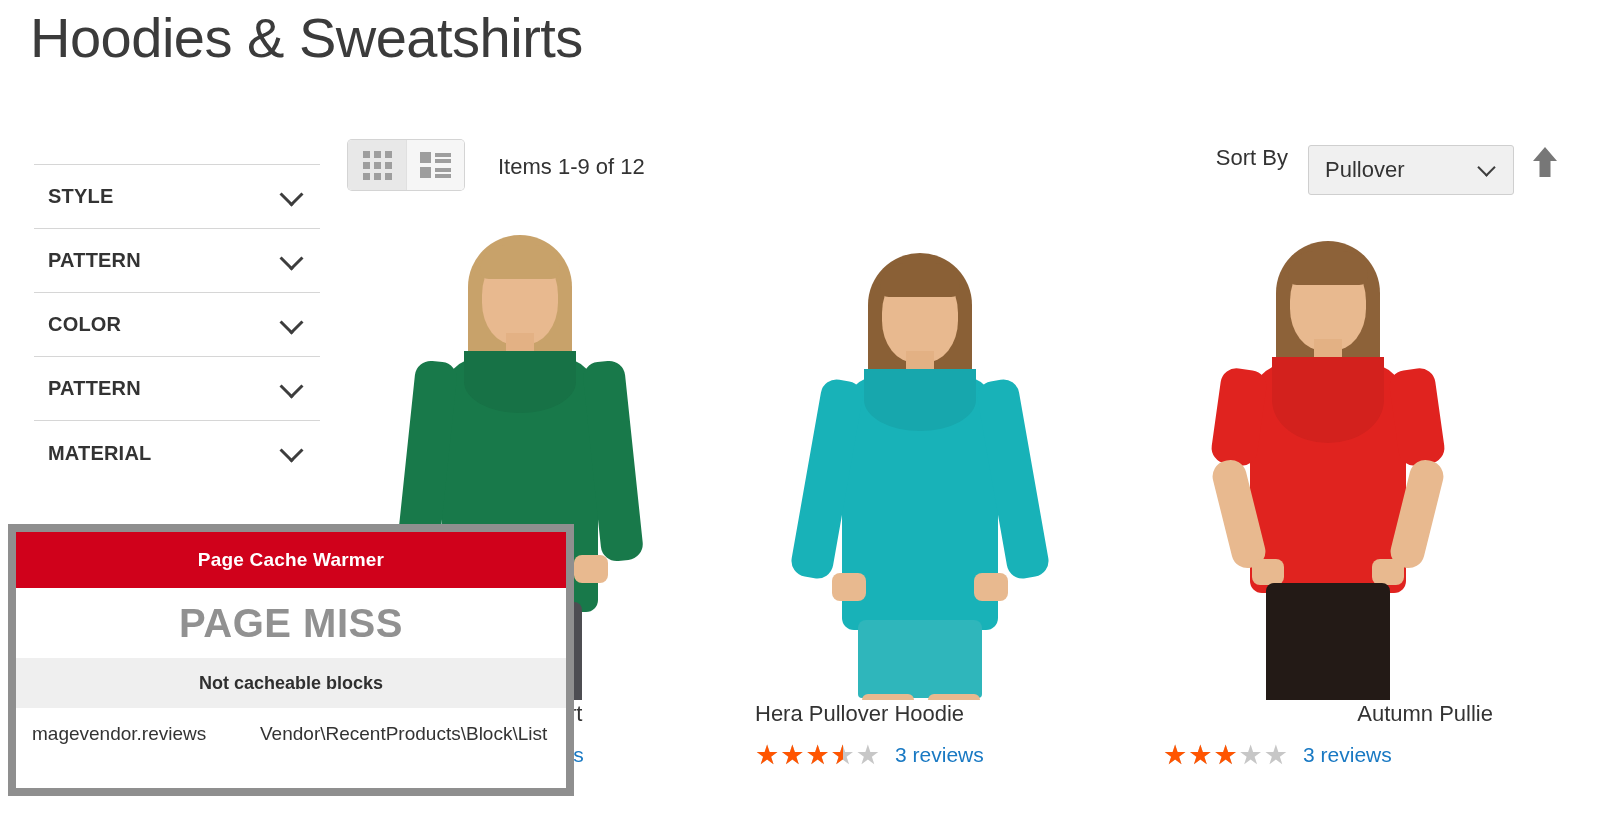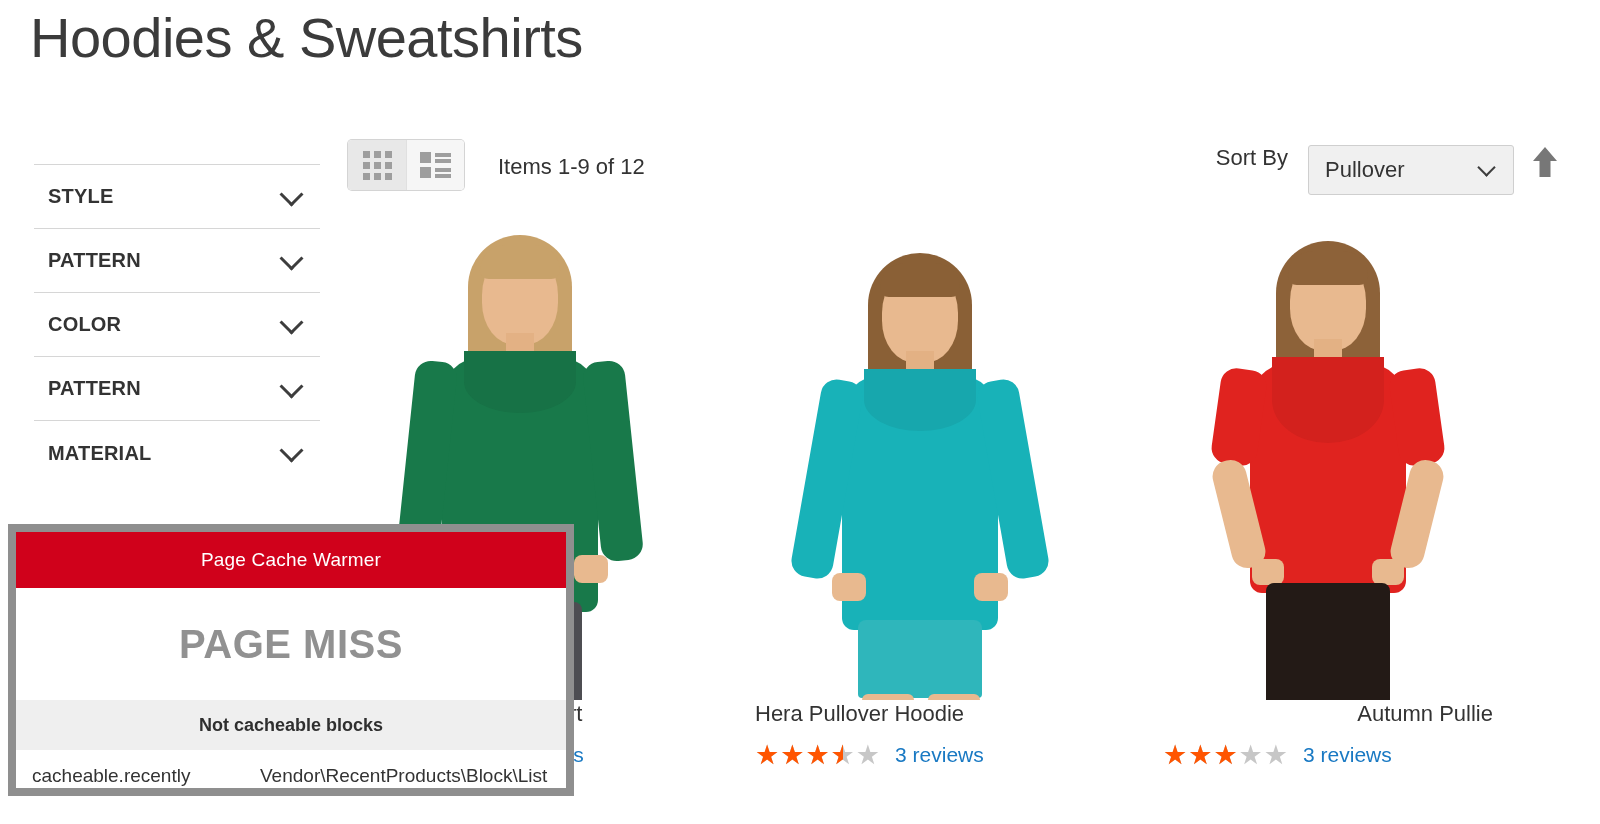--- a/index.html
+++ b/index.html
@@ -201,25 +201,25 @@
     z-index: 50;
     overflow: hidden;
     font-family: "Liberation Sans", "DejaVu Sans", sans-serif;
   }
   .cache-header {
     height: 56px;
     background: #d0011b;
     color: #ffffff;
     display: flex; align-items: center; justify-content: center;
     font-size: 19px;
-    font-weight: normal;
+    font-weight: bold;
     letter-spacing: 0.2px;
   }
   .cache-status {
-    height: 112px;
+    height: 70px;
     background: #ffffff;
     display: flex; align-items: center; justify-content: center;
     font-size: 40px;
     font-weight: bold;
     color: #919191;
     letter-spacing: 0.5px;
   }
   .cache-subhead {
     height: 50px;
     background: #efefef;
@@ -384,19 +384,19 @@
           <a class="review-link">3 reviews</a>
         </div></div>
     </div>
 
   <div class="cache-panel">
     <div class="cache-header">Page Cache Warmer</div>
     <div class="cache-status">PAGE MISS</div>
     <div class="cache-subhead">Not cacheable blocks</div>
     <div class="cache-table" id="cache-table">
         <div class="cache-row">
-          <span class="cache-cell-name">cacheable.recently</span>
+          <span class="cache-cell-name">magevendor.reviews</span>
           <span class="cache-cell-class">Vendor\RecentProducts\Block\List</span>
         </div>
       </div>
   </div>
 
 </div>
 
 </body></html>

